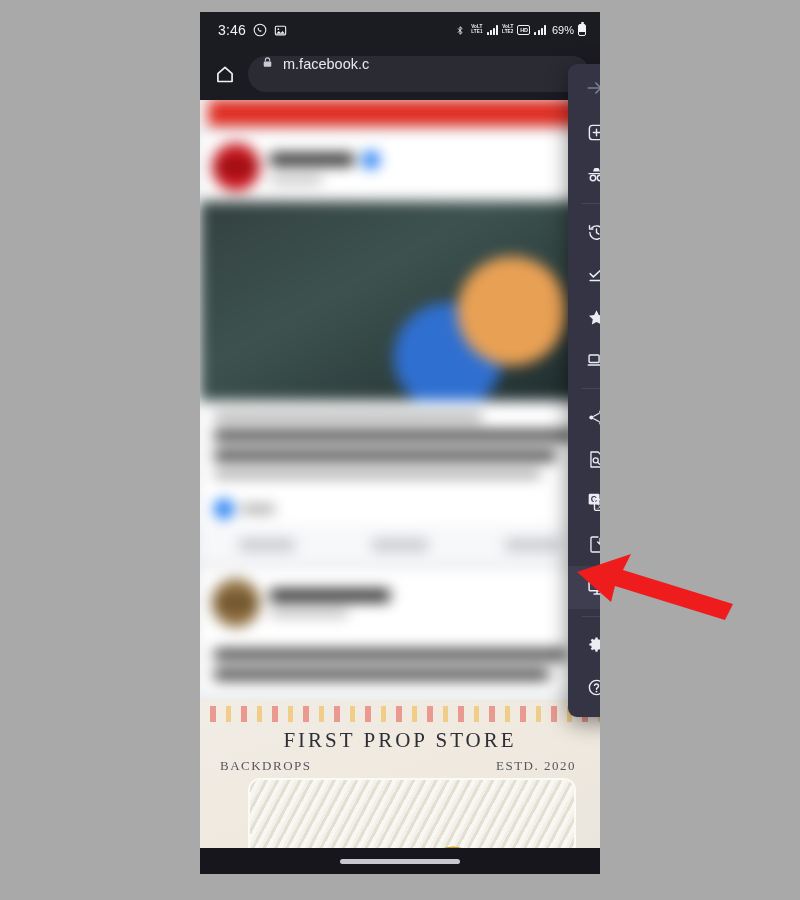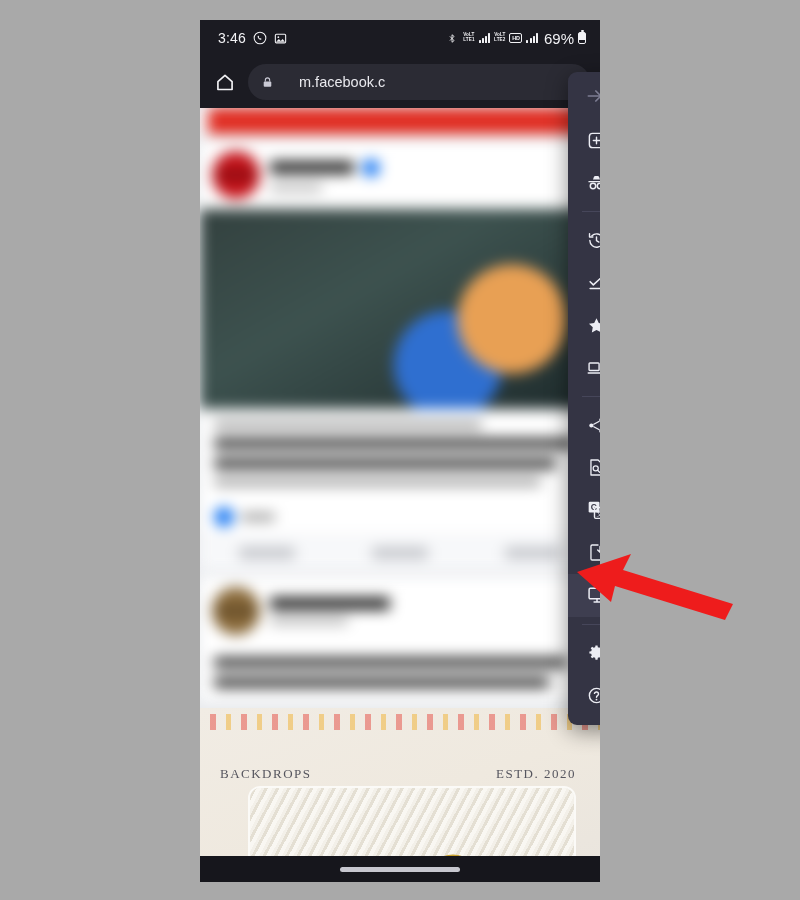--- a/index.html
+++ b/index.html
@@ -12,40 +12,40 @@
 
   #stage {
     position: relative;
     width: 800px; height: 900px;
     background: #a9a9a9;
   }
 
   
   #phone {
     position: absolute;
-    left: 200px; top: 20px;
+    left: 200px; top: 12px;
     width: 400px; height: 862px;
     background: #fde047;
     overflow: hidden;
   }
 
   
   #statusbar {
     position: absolute; left: 0; top: 0;
     width: 400px; height: 36px;
     background: #1b1b22;
     display: flex; align-items: center;
     justify-content: space-between;
     padding: 0 14px 0 18px;
     color: #f2f2f5;
   }
   .sb-left { display: flex; align-items: center; gap: 7px; }
   .sb-right { display: flex; align-items: center; gap: 4px; }
   .sb-time { font-size: 14px; letter-spacing: .2px; }
-  .sb-batt { font-size: 15px; margin-left: 2px; }
+  .sb-batt { font-size: 11px; margin-left: 2px; }
   .ic { display: inline-block; line-height: 0; }
 
   .sig { display:inline-flex; align-items:flex-end; gap:1.2px; height:10px; }
   .sig i { display:block; width:2px; background:#f2f2f5; border-radius:.5px; }
   .sig i:nth-child(1){height:3px}
   .sig i:nth-child(2){height:5px}
   .sig i:nth-child(3){height:7.5px}
   .sig i:nth-child(4){height:10px}
 
   .volte {
@@ -76,22 +76,22 @@
     background: #1b1b22;
     display: flex; align-items: center;
     padding: 0 10px;
     gap: 8px;
   }
   #home-btn { width: 30px; height: 30px; display:flex; align-items:center; justify-content:center; }
   #omnibox {
     flex: 1; height: 36px;
     background: #2b2b34;
     border-radius: 18px;
-    display: flex; align-items: center;
-    padding: 0 13px; gap: 25px;
+    display: flex; 
+    padding: 0 13px; gap: 9px;
     overflow: hidden;
   }
   #omnibox .url {
     color: #e9e9ee; font-size: 14.5px; white-space: nowrap;
   }
 
   
   #webview {
     position: absolute; left: 0; top: 88px;
     width: 400px; height: 762px;
@@ -330,20 +330,21 @@
           </div>
           <div class="fb-text">
             <div class="ln" style="width:95%"></div>
             <div class="ln" style="width:90%"></div>
           </div>
         </div>
       </div>
 
       <div class="prop-banner">
         <div class="garland"></div>
+        <div class="prop-title">FIRST PROP STORE</div>
         <div class="prop-sub">BACKDROPS</div>
         <div class="prop-sub r">ESTD. 2020</div>
         <div class="prop-inner">
           <div class="wool"></div>
           <svg class="glasses" viewBox="0 0 160 70">
             <g fill="none" stroke="#c8a02e" stroke-width="3">
               <circle cx="46" cy="40" r="26"></circle>
               <circle cx="112" cy="30" r="24"></circle>
               <path d="M71 35 L89 31"></path>
             </g>

